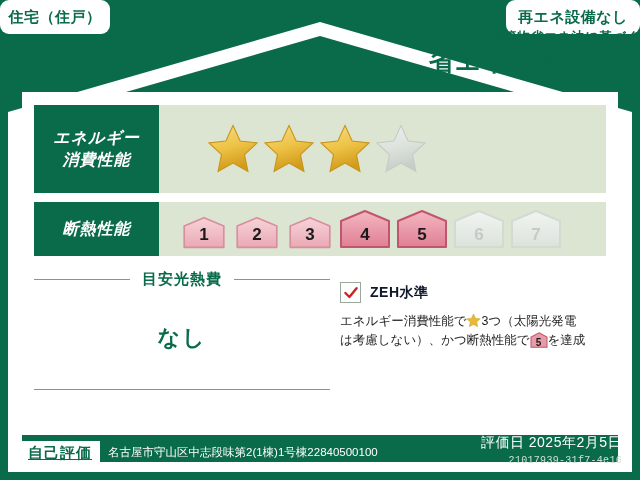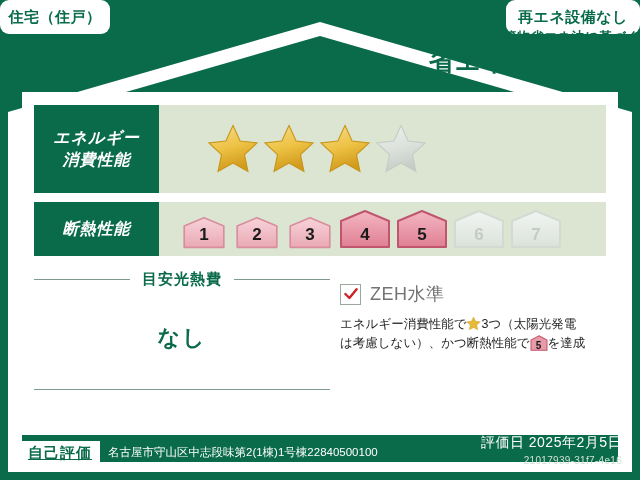--- a/index.html
+++ b/index.html
@@ -70,21 +70,21 @@
   .cost-bottom-rule{height:1px;background:#7e9b8c;margin-top:36px;}
 
   
   .zeh{position:absolute;left:318px;top:190px;width:272px;}
   .zeh-head{display:flex;align-items:center;gap:9px;}
   .checkbox{
     width:19px;height:19px;border:1px solid #9aa79a;background:#fff;
     display:flex;align-items:center;justify-content:center;flex:0 0 19px;
   }
   .checkbox svg{display:block;}
-  .zeh-title{color:#737373;font-size:18px;font-weight:normal;letter-spacing:.5px;}
+  .zeh-title{color:#0f172a;font-size:14px;font-weight:bold;letter-spacing:.5px;}
   .zeh-desc{
     margin-top:9px;color:#1e1e1e;font-size:12.5px;line-height:1.55;
     font-family:"Liberation Sans","DejaVu Sans",sans-serif;
   }
   .inline-star{display:inline-block;vertical-align:-3px;width:15px;height:15px;}
   .inline-house{display:inline-block;vertical-align:-4px;width:18px;height:16px;position:relative;}
   .inline-house span{
     position:absolute;left:0;right:0;bottom:0px;text-align:center;
     font-size:10px;font-weight:bold;color:#1a1a1a;line-height:1;
   }
@@ -92,21 +92,21 @@
   
   .footer-left{position:absolute;left:20px;bottom:16px;display:flex;align-items:center;gap:8px;z-index:4;}
   .self-badge{
     background:#fff;color:#0a6b4a;font-size:15px;font-weight:bold;
     padding:3px 8px;letter-spacing:1px;line-height:1.15;text-decoration:underline;
   }
   .addr{color:#ffffff;font-size:11.5px;letter-spacing:0px;}
   .footer-right{position:absolute;right:18px;bottom:14px;text-align:right;z-index:4;}
   .eval-date{color:#ffffff;font-size:14px;letter-spacing:.5px;}
   .doc-id{color:#cfe0d6;font-size:10px;margin-top:3px;letter-spacing:.3px;
-          font-family:Liberation Sans, sans-serif;}
+          font-family:Liberation Mono, monospace;}
 </style>
 </head>
 <body>
 
 <div id="label-root">
 
   <svg class="roof-svg" viewBox="0 0 640 480">
     <polygon points="8,112 320,22 632,112 632,472 8,472" fill="#ffffff"></polygon>
     <polygon points="22,122 320,36 618,122 618,462 22,462" fill="#0a6b4a"></polygon>
   </svg>

